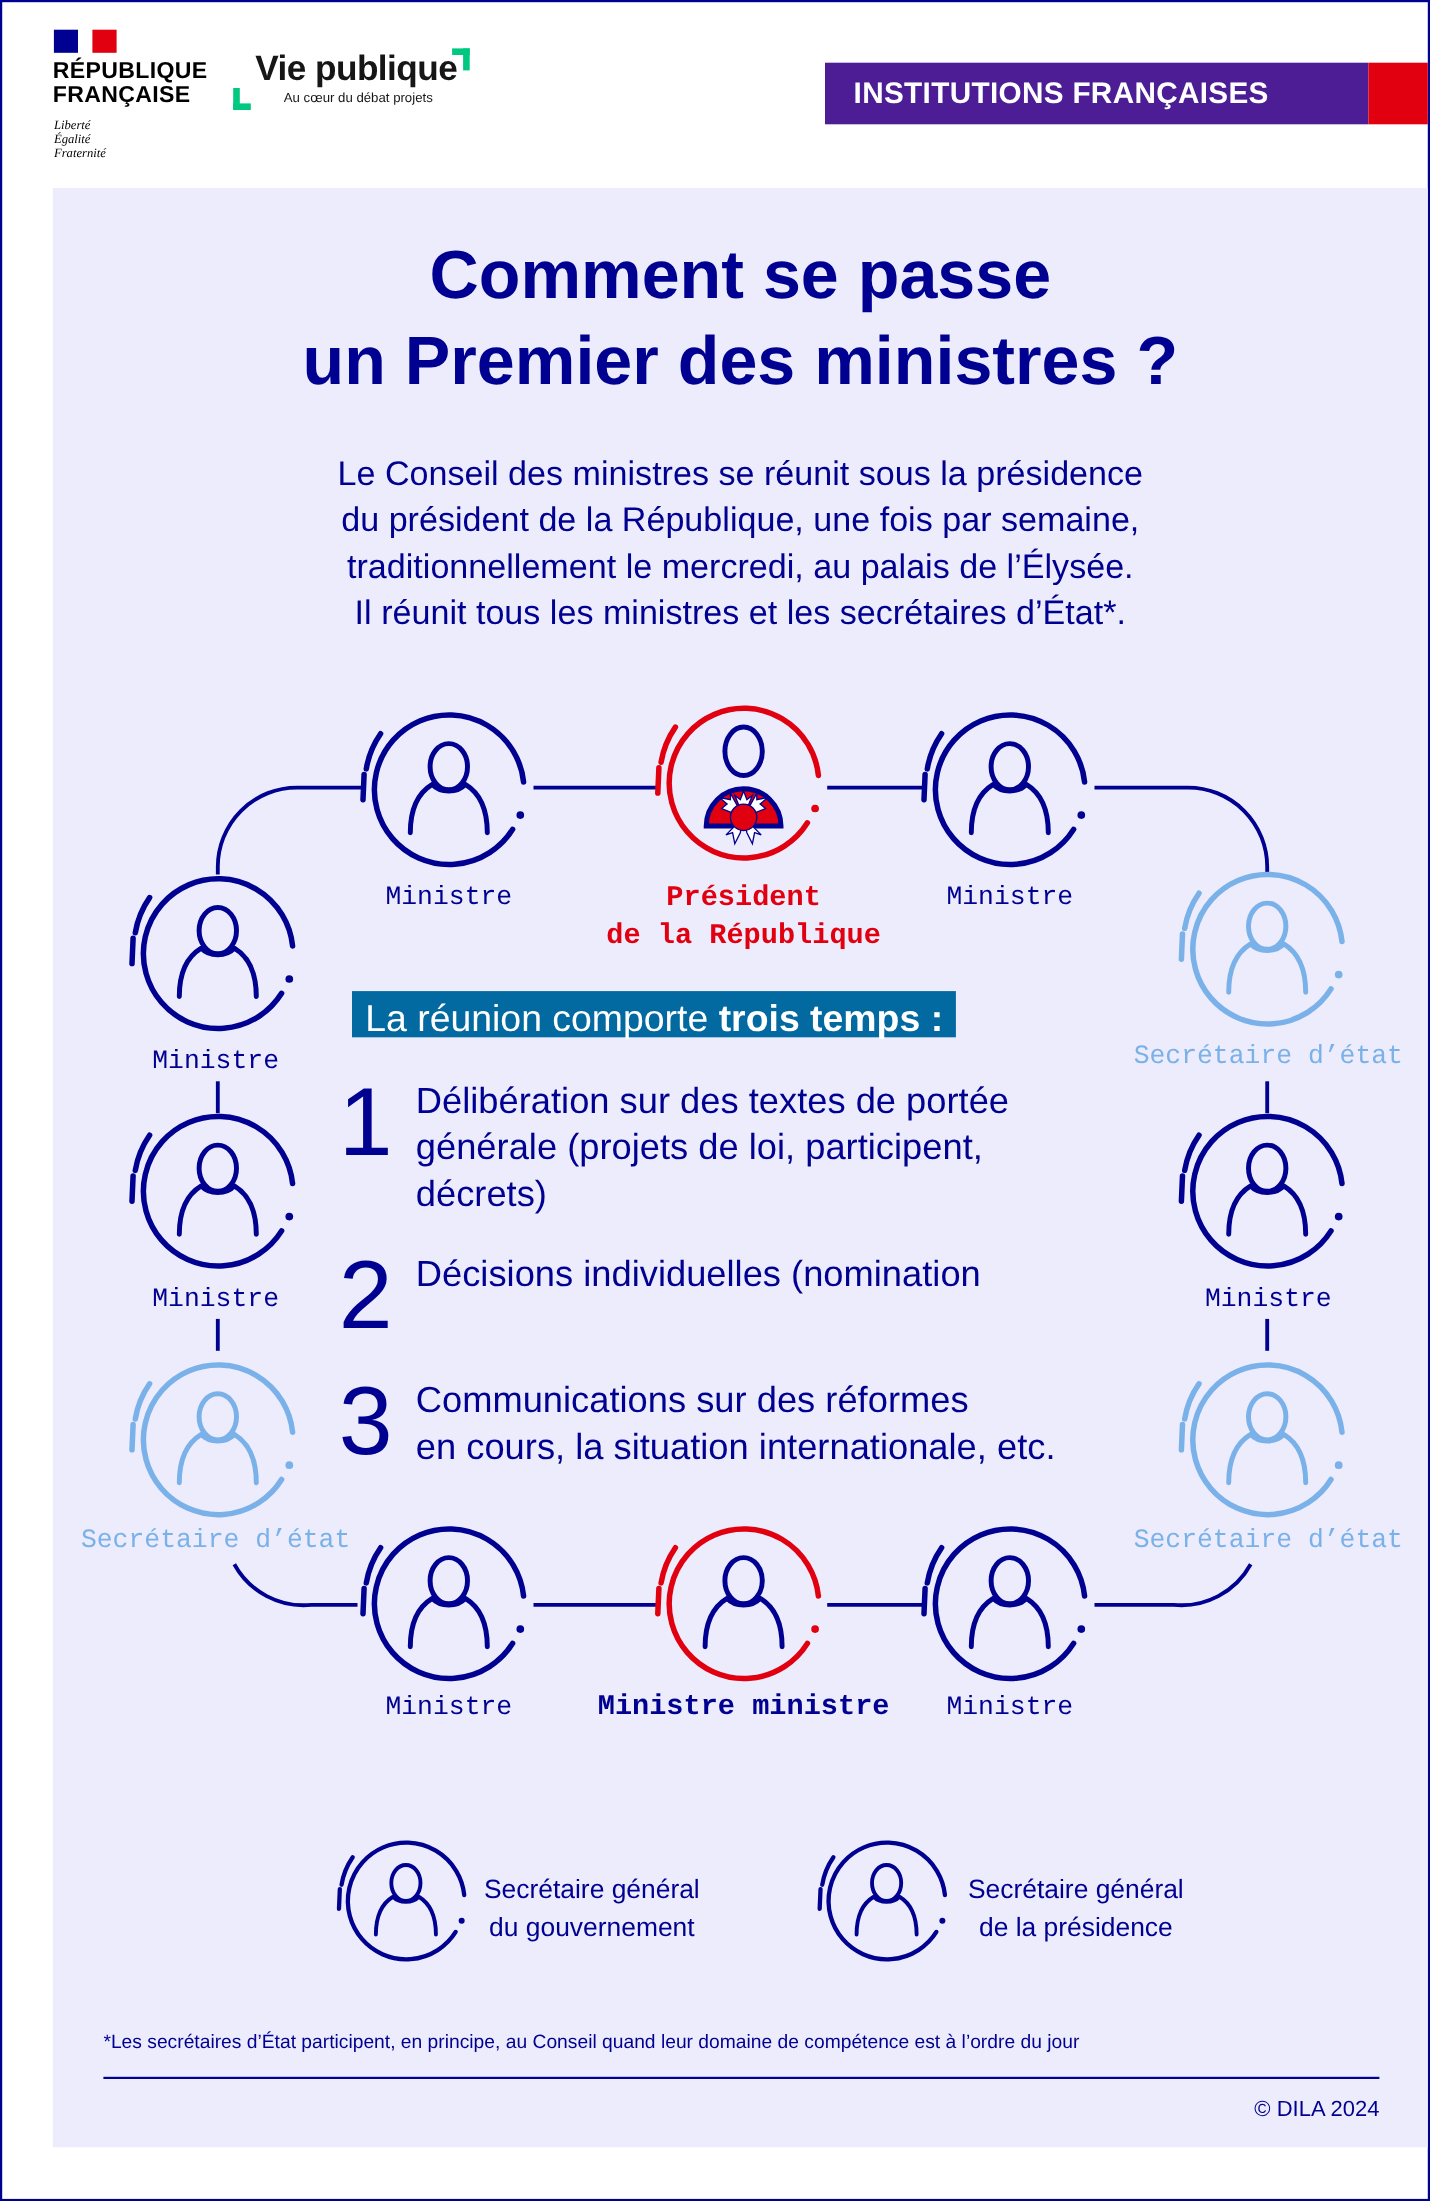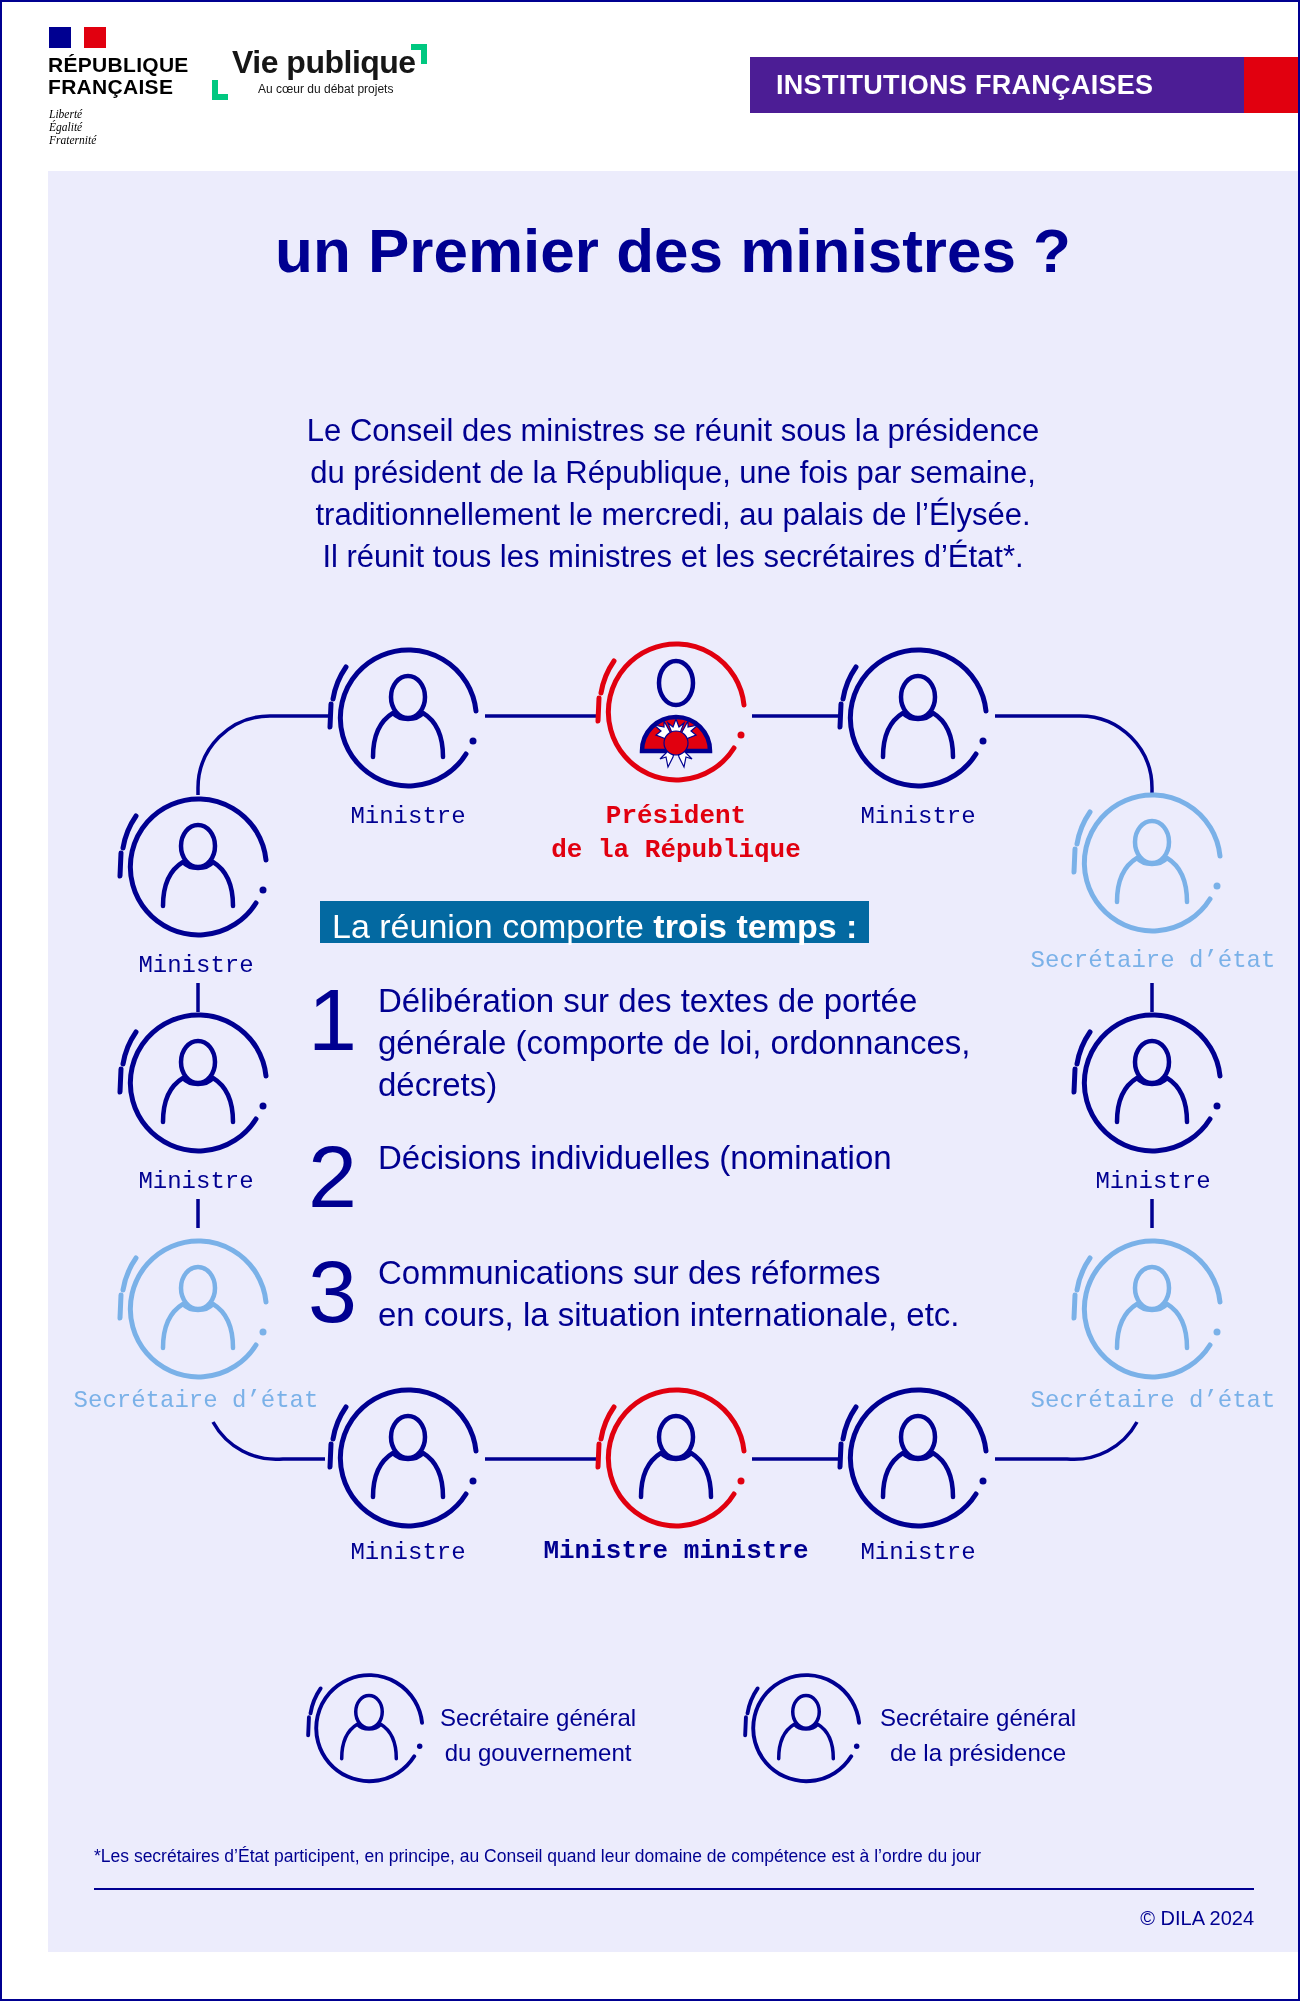--- a/index.html
+++ b/index.html
@@ -73,20 +73,21 @@
     <div class="vp-title">Vie publique</div>
     <div class="vp-sub">Au cœur du débat projets</div>
   </div>
   <div class="banner">INSTITUTIONS FRANÇAISES</div>
   <div class="banner-red"></div>
 </div>
 
 <div class="panel"></div>
 
 <h1 class="title">
+  <div>Comment se passe</div>
   <div>un Premier des ministres ?</div>
 </h1>
 
 <div class="intro">
   <div>Le Conseil des ministres se réunit sous la présidence</div>
   <div>du président de la République, une fois par semaine,</div>
   <div>traditionnellement le mercredi, au palais de l’Élysée.</div>
   <div>Il réunit tous les ministres et les secrétaires d’État*.</div>
 </div>
 
@@ -226,21 +227,21 @@
 <div class="lbl" style="left:408px; top:1538px;">Ministre</div>
 <div class="lbl bold" style="left:676px; top:1536px;">Ministre ministre</div>
 <div class="lbl" style="left:918px; top:1538px;">Ministre</div>
 
 <div class="steps-head"><span>La réunion comporte </span><b>trois temps :</b></div>
 
 <div class="step" style="top:980px;">
   <div class="step-num">1</div>
   <div class="step-text">
     <div>Délibération sur des textes de portée</div>
-    <div>générale (comporte de loi, ordonnances,</div>
+    <div>générale (projets de loi, participent,</div>
     <div>décrets)</div>
   </div>
 </div>
 <div class="step" style="top:1137px;">
   <div class="step-num">2</div>
   <div class="step-text">
     <div>Décisions individuelles (nomination</div>
   </div>
 </div>
 <div class="step" style="top:1252px;">

